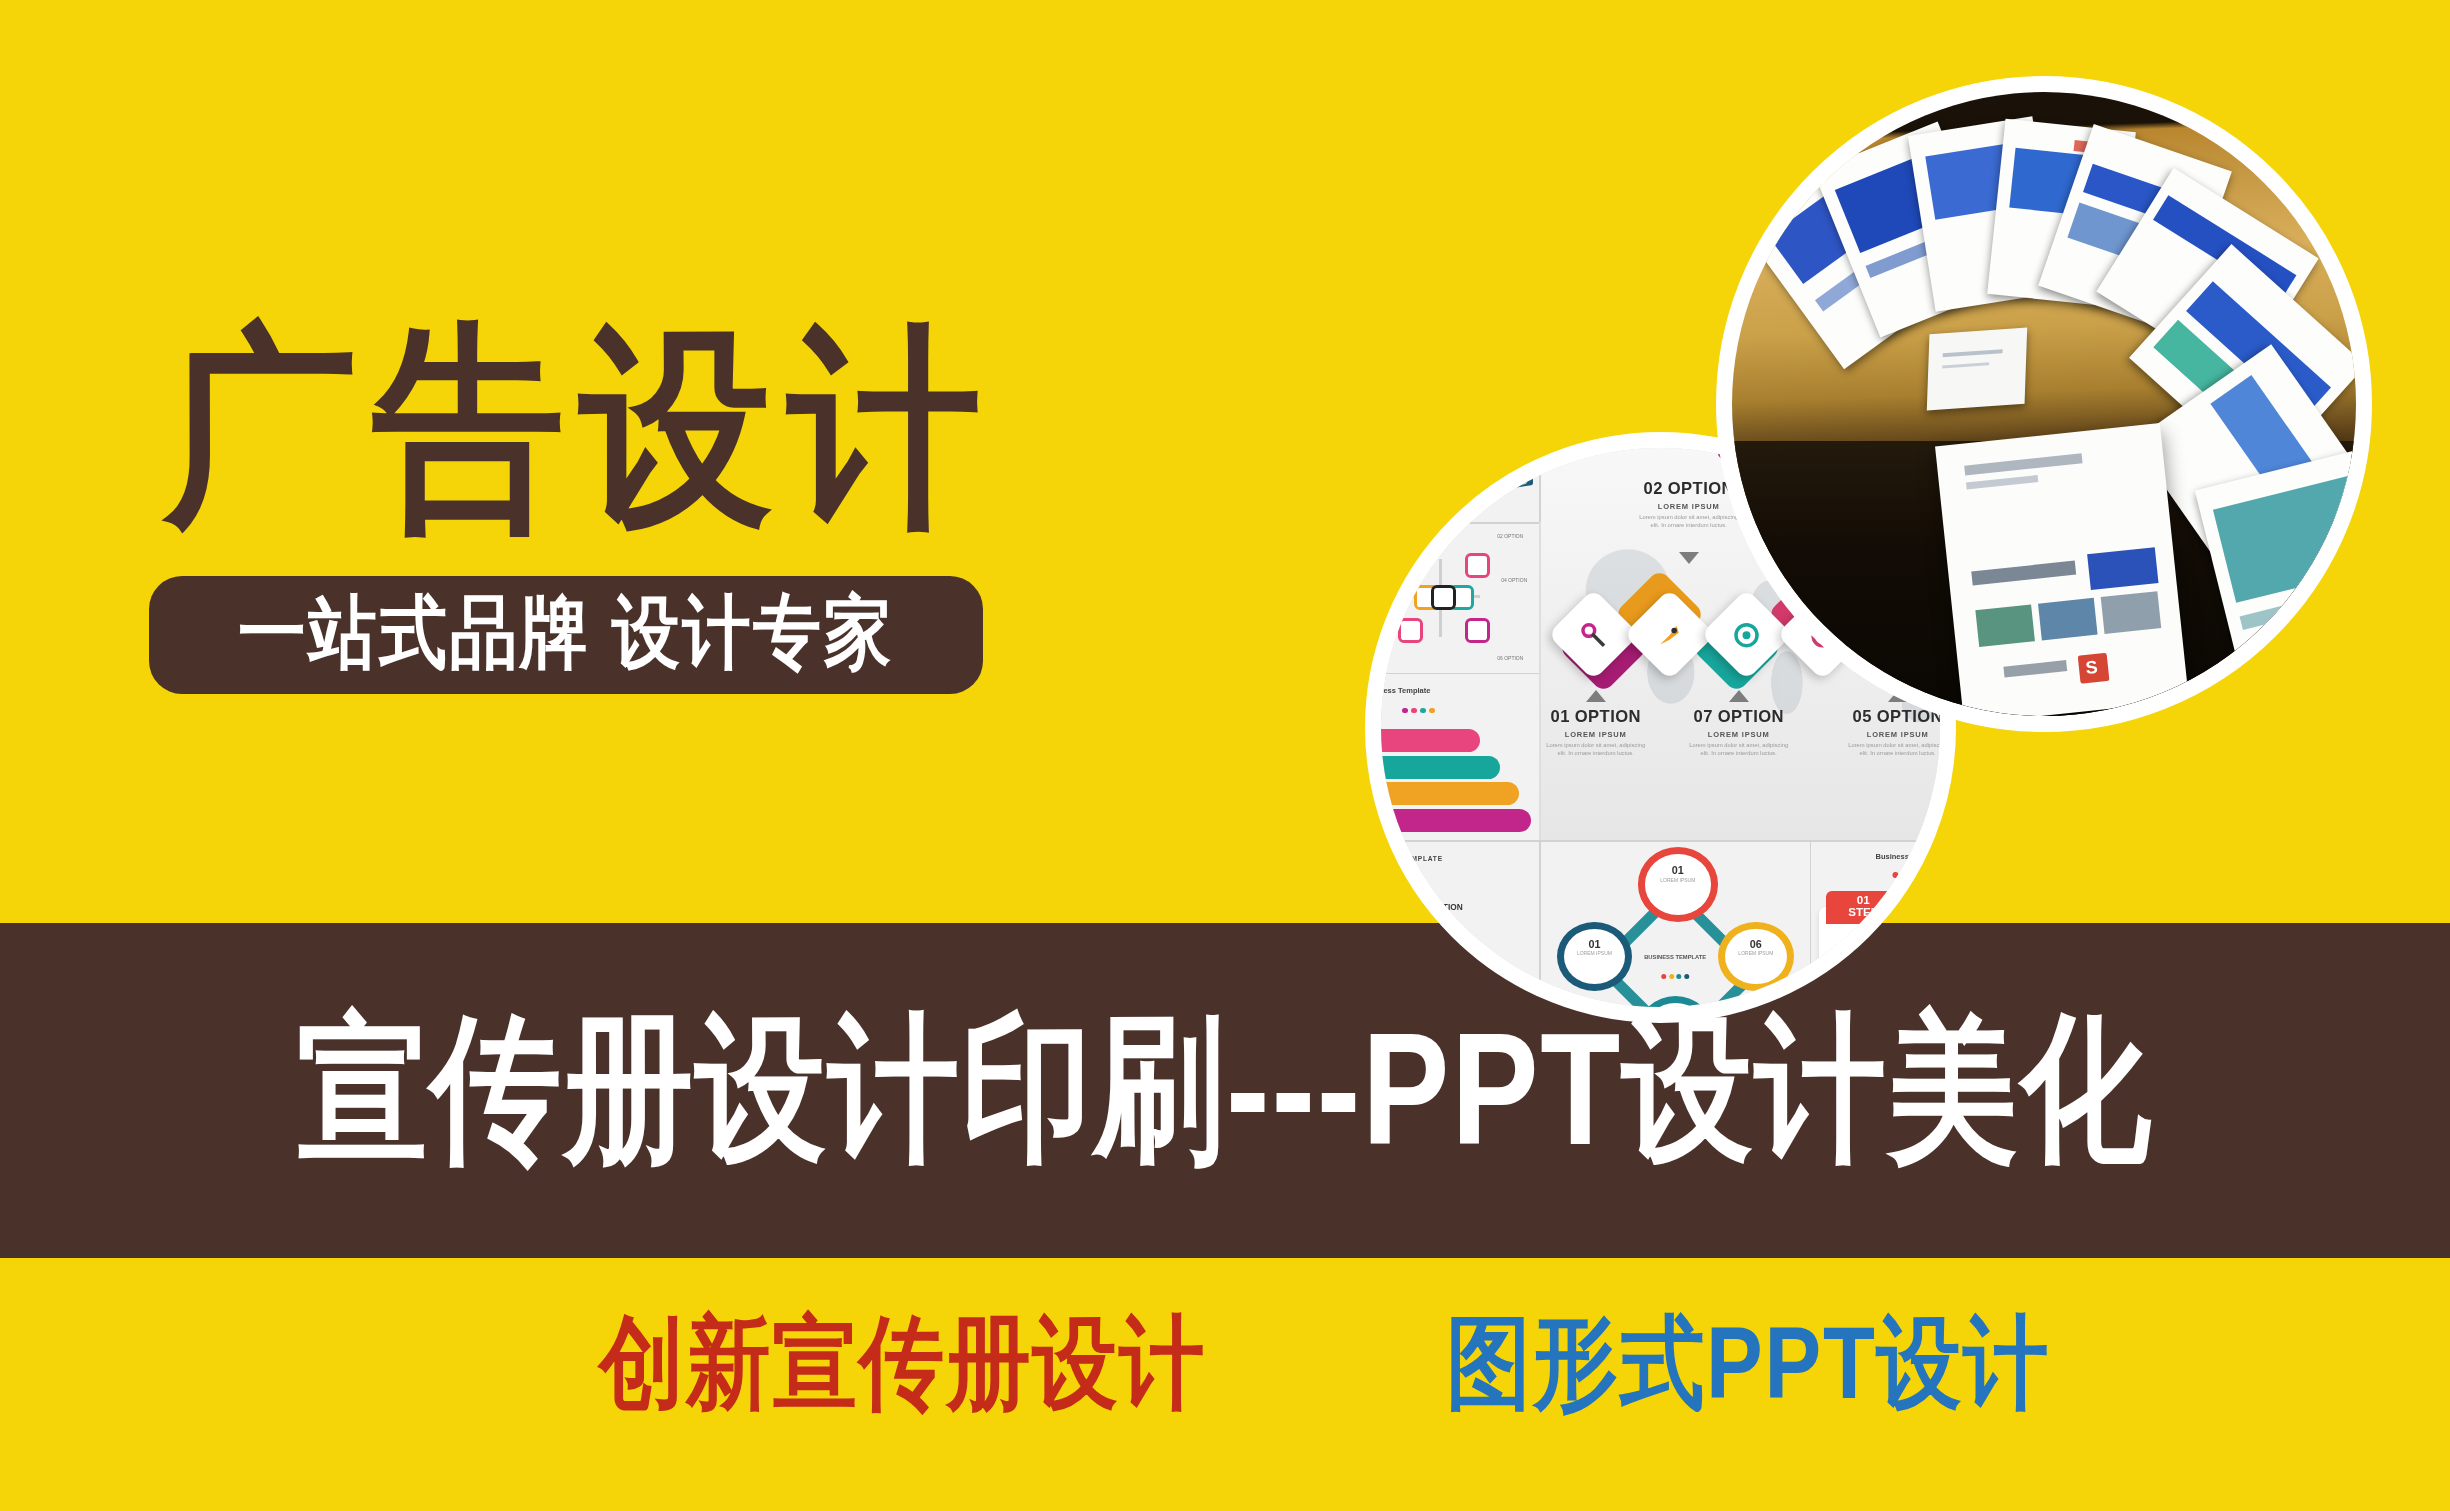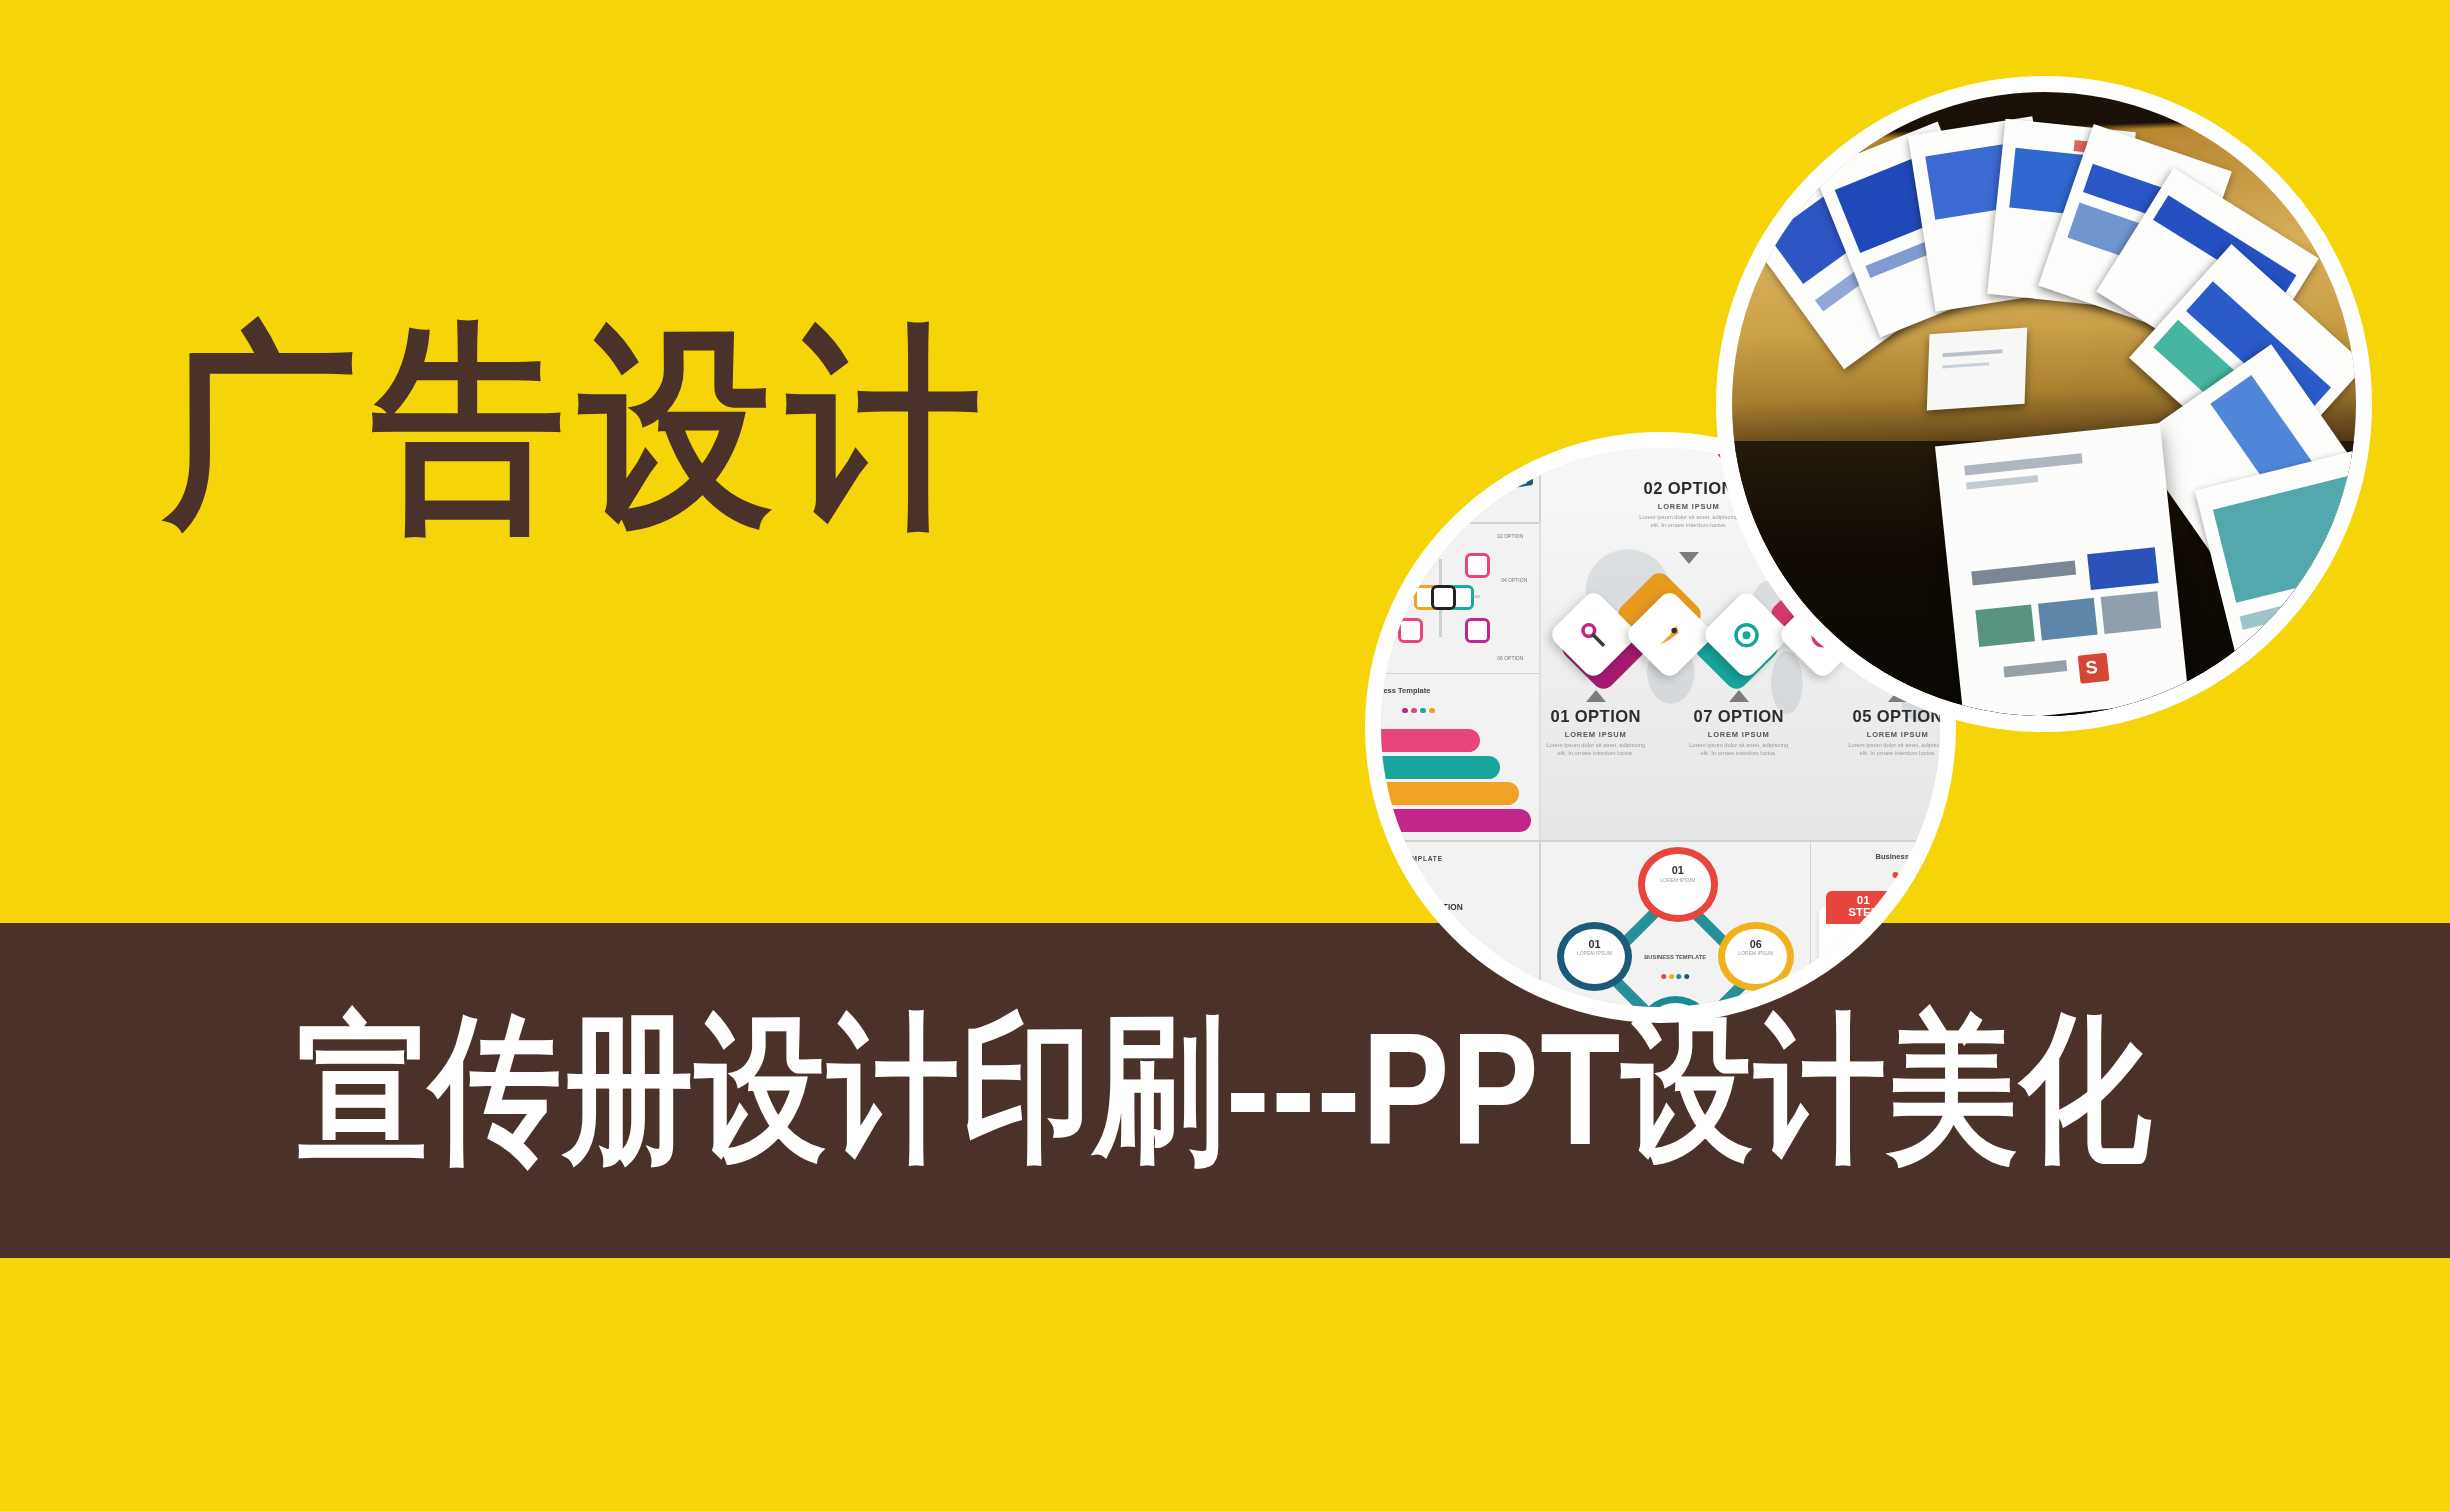--- a/index.html
+++ b/index.html
@@ -484,20 +484,27 @@
       <div class="bro" style="left:488px;top:375px;width:166px;height:229px;transform:rotate(-14deg);">
         <i style="left:8%;top:10%;width:84%;height:42%;background:#53a8ad;"></i>
         <i style="left:8%;top:58%;width:60%;height:6%;background:#9dc5c7;"></i>
       </div>
     </div>
   </div>
 
 
   <div class="headline">广告设计</div>
 
+  <div class="pill">
+    <span class="pill-text">一站式品牌 设计专家</span>
+  </div>
 
   <div class="brown-band">
     <div class="band-text">宣传册设计印刷---PPT设计美化</div>
   </div>
 
+  <div class="tagrow">
+    <div class="tag tag-left">创新宣传册设计</div>
+    <div class="tag tag-right">图形式PPT设计</div>
+  </div>
 
 </div>
 
 
 </body></html>

